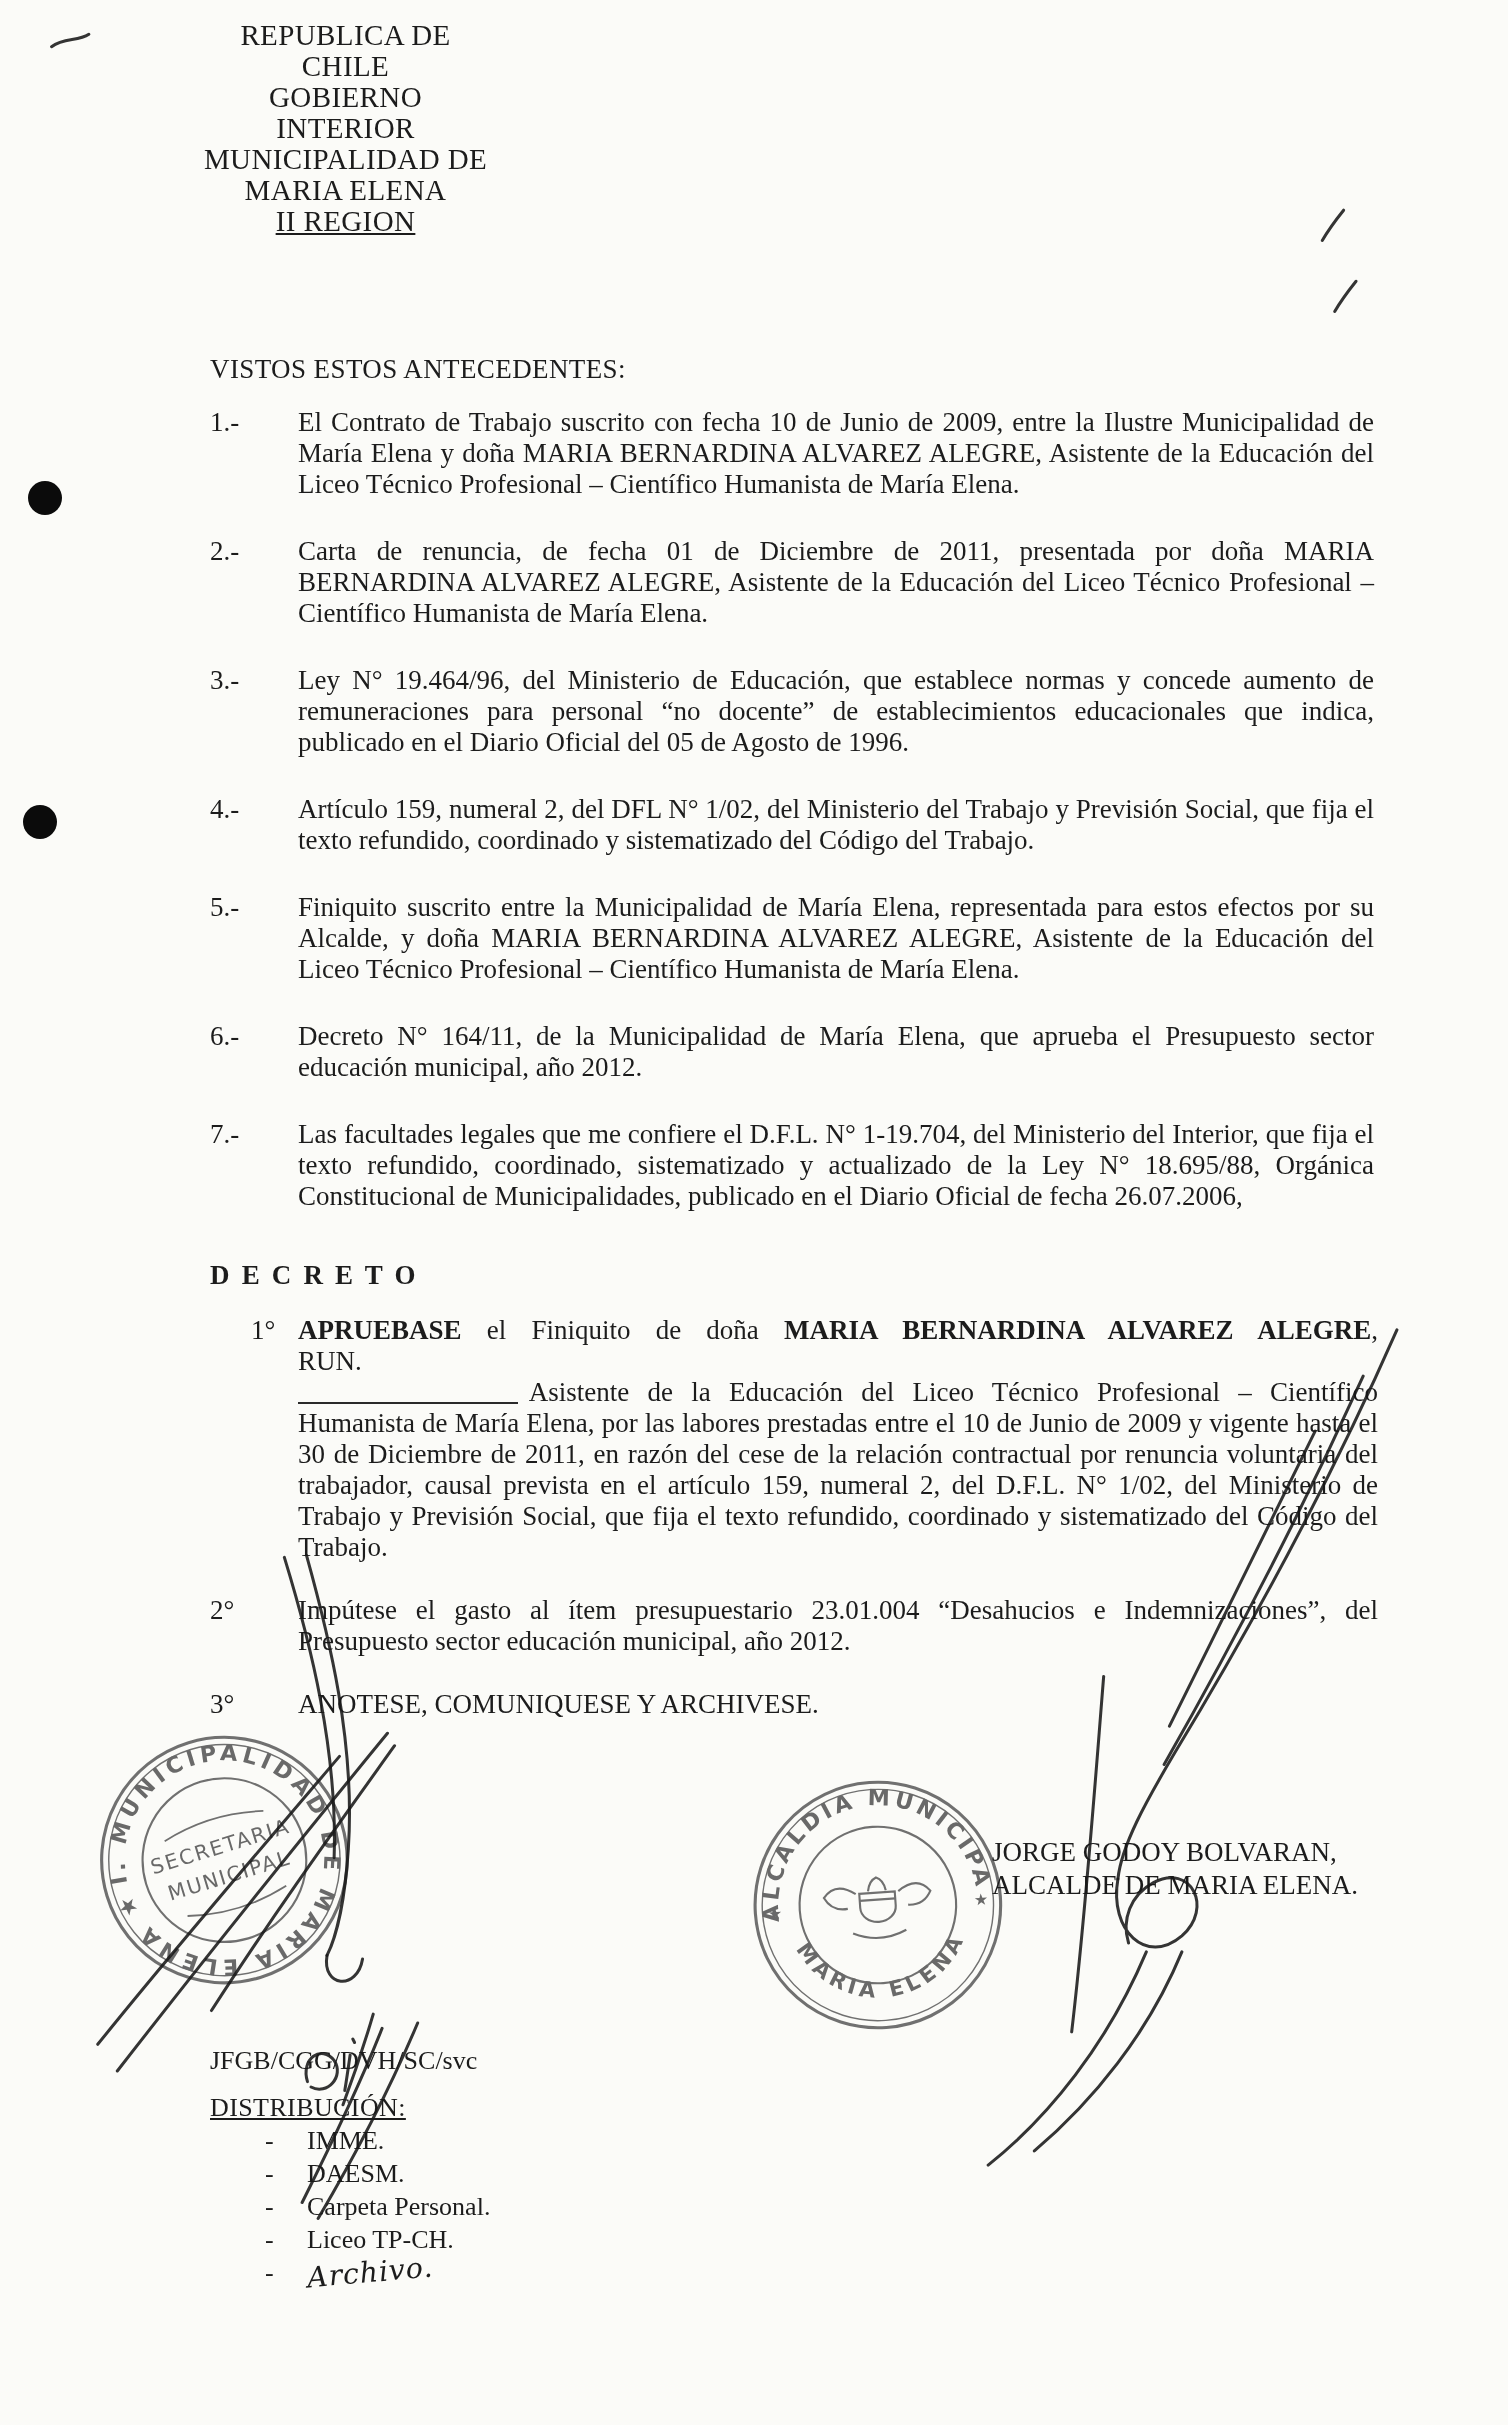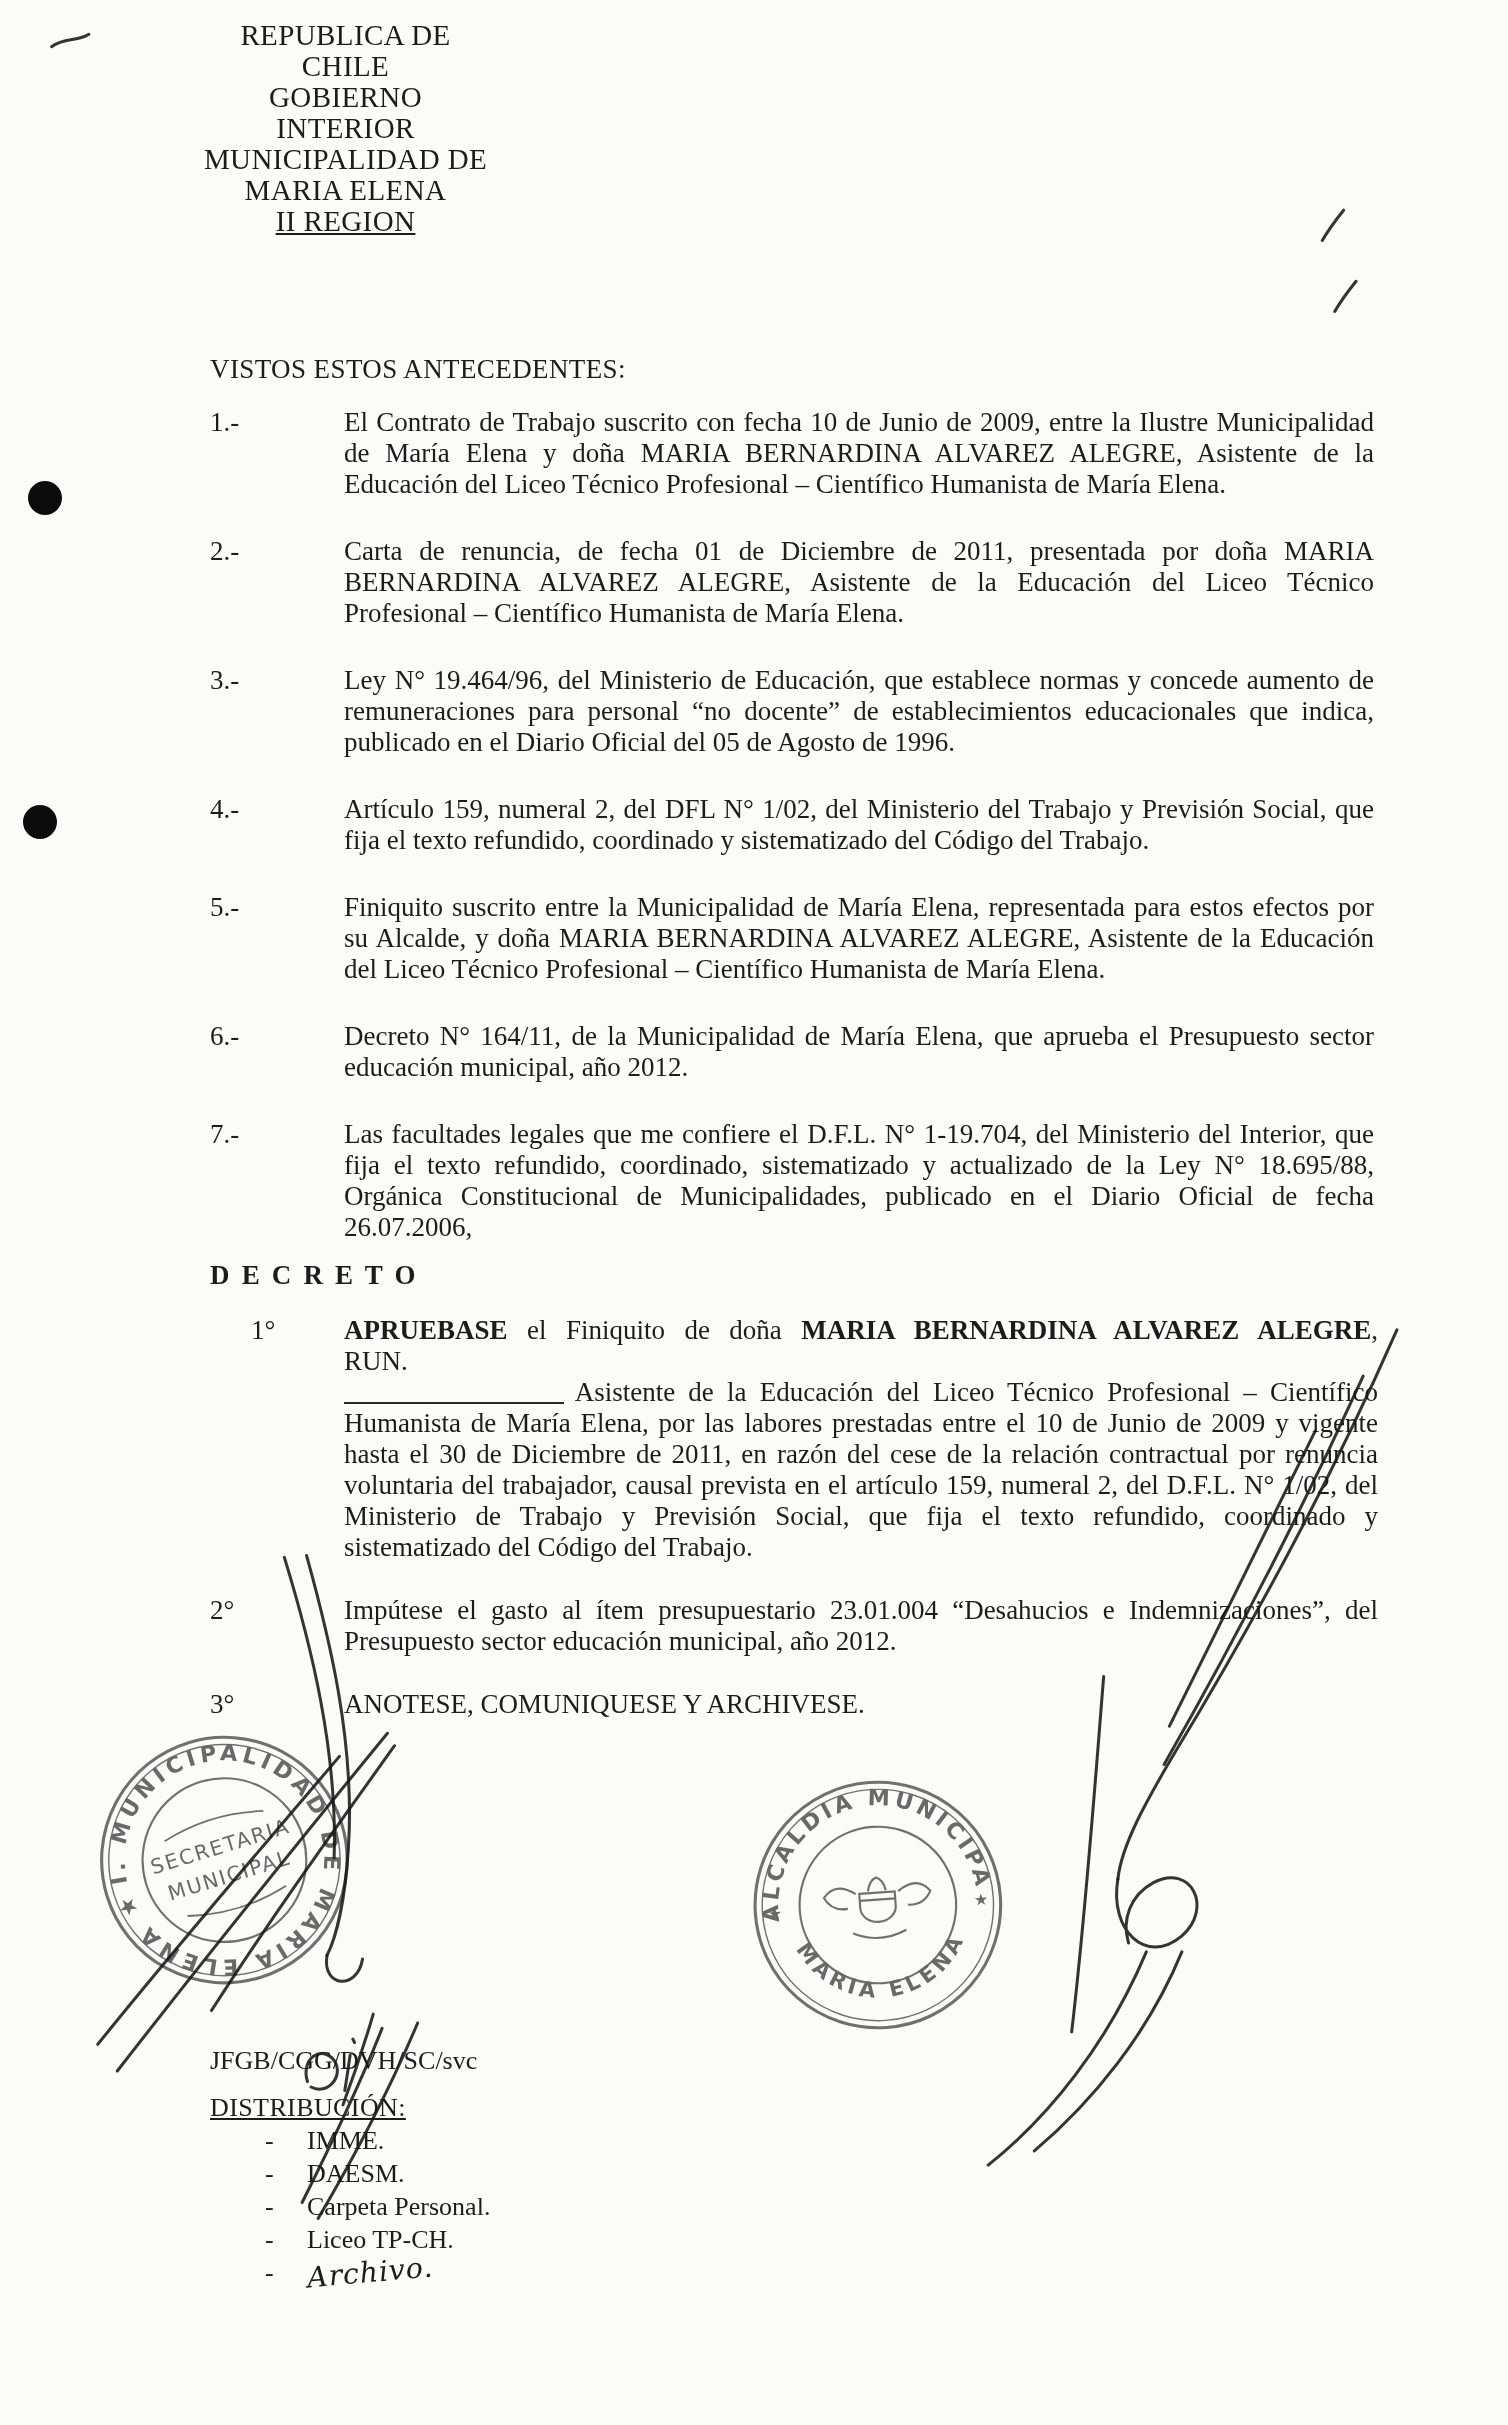--- a/index.html
+++ b/index.html
@@ -27,21 +27,21 @@
   .datestamp { font-family:"DejaVu Sans Mono",monospace; font-weight:bold;
                font-size:27.6px; letter-spacing:1.8px; white-space:pre; line-height:1;
                transform:rotate(-.6deg); display:inline-block; }
 
   
   .vistos-title { left:210px; top:354px; font-size:27px; letter-spacing:0.4px; }
   .vistos { left:210px; top:407px; width:1164px; }
   .v-item { display:flex; margin-bottom:36px; }
   .v-num  { width:88px; flex:none; font-size:27px; }
   .v-num.ind { padding-left:41px; }
-  .v-text { flex:1; font-size:27px; line-height:31px; text-align:justify;margin-left:46px; }
+  .v-text { flex:1; font-size:27px; line-height:31px; text-align:justify; }
   .v-text.last { text-align:left; }
 
   .decreto-title { left:210px; top:1260px; font-size:27px; font-weight:bold;
                    letter-spacing:2.7px; white-space:pre; }
   .resol { left:210px; top:1315px; width:1168px; }
   .resol .v-item { margin-bottom:32px; }
   .l1 { word-spacing:11.6px; }
   .run-blank { display:inline-block; width:220px; height:21.3px;
                border-bottom:2.7px solid #2a2a2a; margin-right:10.7px; vertical-align:-2.7px; }
 
@@ -180,20 +180,24 @@
         <path d="M -20 -14 h 40 v 16 a 20 17 0 0 1 -40 0 z"></path>
         <path d="M -20 -6 h 40"></path>
         <path d="M -10 -16 q 2 -12 10 -15 q 8 3 10 15"></path>
         <path d="M -24 -14 q -22 -16 -36 2 q 8 16 26 14"></path>
         <path d="M 24 -14 q 22 -16 36 2 q -8 16 -26 14"></path>
         <path d="M -30 30 q 30 14 60 0"></path>
       </g>
     </svg>
   </div>
 
+  <div class="sig sig-mayor abs">
+    <div>JORGE GODOY BOLVARAN,</div>
+    <div>ALCALDE DE MARIA ELENA.</div>
+  </div>
 
   <div class="footer abs">
     <div>JFGB/CGG/DVH/SC/svc</div>
     <div class="dist-label">DISTRIBUCIÓN:</div>
     <div class="dist-item">
       <span class="dist-dash">-</span>
       <span>IMME.</span>
     </div>
     <div class="dist-item">
       <span class="dist-dash">-</span>

